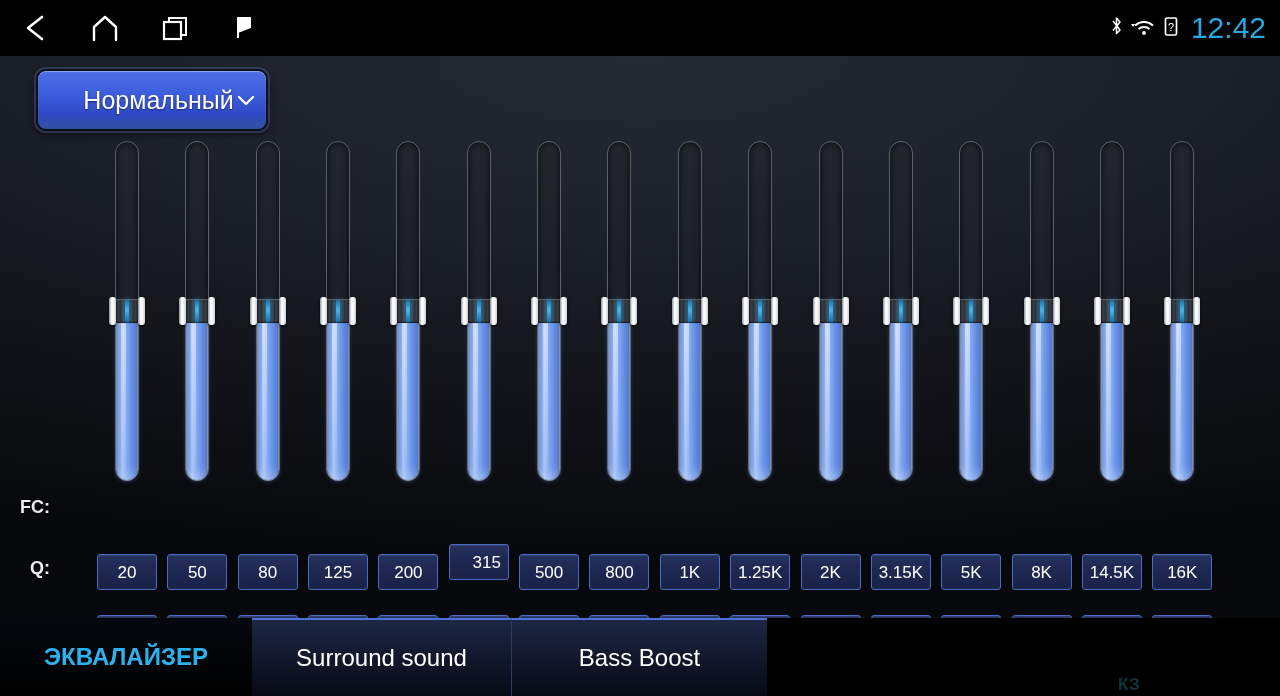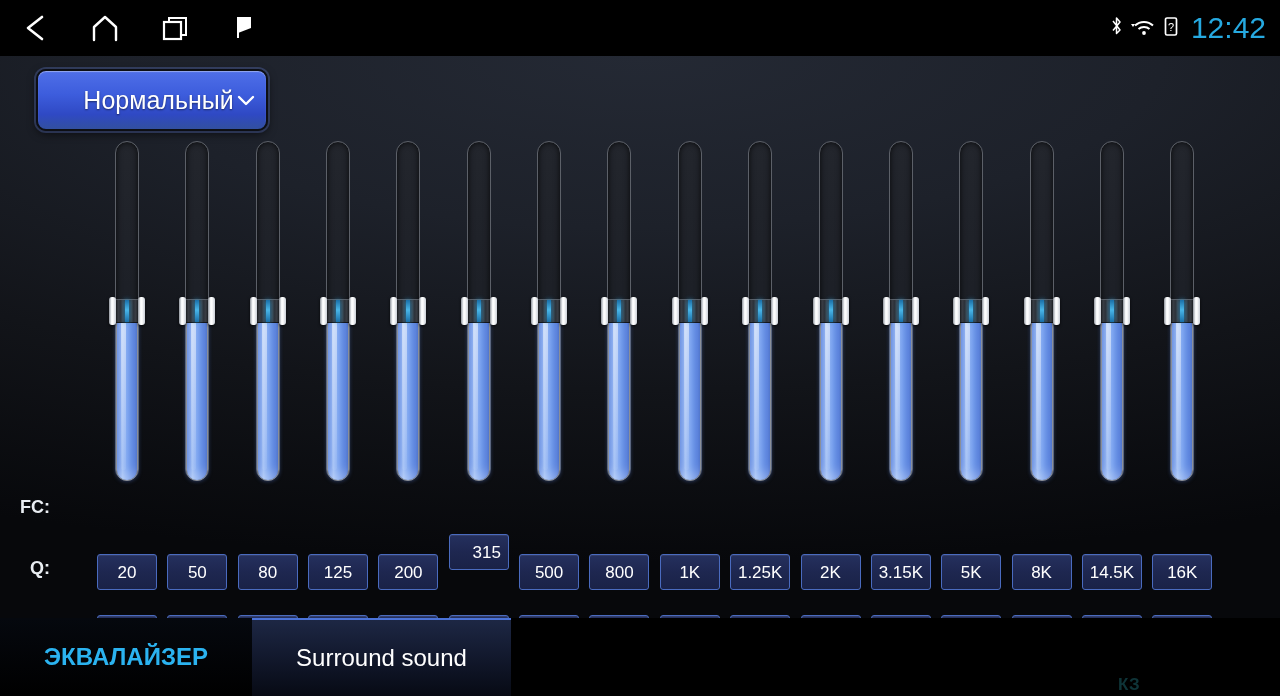--- a/index.html
+++ b/index.html
@@ -379,21 +379,21 @@
 
     <div class="row-label" id="fc-label" style="left:0;top:442px;">FC:</div>
     <div class="row-label" id="q-label" style="left:0;top:503px;">Q:</div>
 
     <div id="fc-chips">
         <div class="chip" style="left: 97px; top: 498px; text-align: right;">20</div>
         <div class="chip" style="left: 167.35px; top: 498px;">50</div>
         <div class="chip" style="left: 237.7px; top: 498px;">80</div>
         <div class="chip" style="left: 308.05px; top: 498px;">125</div>
         <div class="chip" style="left: 378.4px; top: 498px;">200</div>
-        <div class="chip" style="left: 448.75px; top: 478px; padding-left: 16px;">315</div>
+        <div class="chip" style="left: 448.75px; top: 488px; padding-left: 16px;">315</div>
         <div class="chip" style="left: 519.1px; top: 498px;">500</div>
         <div class="chip" style="left: 589.45px; top: 498px;">800</div>
         <div class="chip" style="left: 659.8px; top: 498px;">1K</div>
         <div class="chip" style="left: 730.15px; top: 498px;">1.25K</div>
         <div class="chip" style="left: 800.5px; top: 498px;">2K</div>
         <div class="chip" style="left: 870.85px; top: 498px;">3.15K</div>
         <div class="chip" style="left: 941.2px; top: 498px;">5K</div>
         <div class="chip" style="left: 1011.55px; top: 498px;">8K</div>
         <div class="chip" style="left: 1081.9px; top: 498px;">14.5K</div>
         <div class="chip" style="left: 1152.25px; top: 498px;">16K</div>
@@ -414,16 +414,17 @@
         <div class="chip" style="left: 941.2px; top: 559px;">2,2</div>
         <div class="chip" style="left: 1011.55px; top: 559px;">2,2</div>
         <div class="chip" style="left: 1081.9px; top: 559px;">2,2</div>
         <div class="chip" style="left: 1152.25px; top: 559px;">2,2</div>
       </div>
   </div>
 
   <div class="tabbar" id="tabbar">
       <div class="tab active" style="left: 0px; width: 252px;">ЭКВАЛАЙЗЕР</div>
       <div class="tab inactive" style="left: 252px; width: 259px;">Surround sound</div>
+      <div class="tab inactive sep" style="left: 511px; width: 256px;">Bass Boost</div>
     </div>
   <div class="watermark">КЗ</div>
 
 </div>
 
 </body></html>

